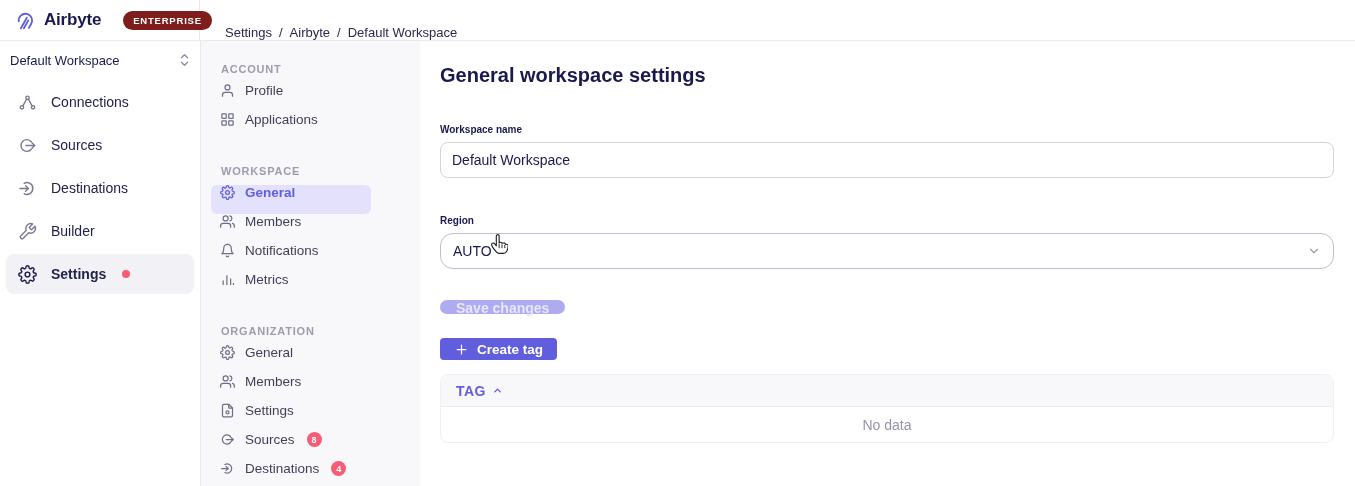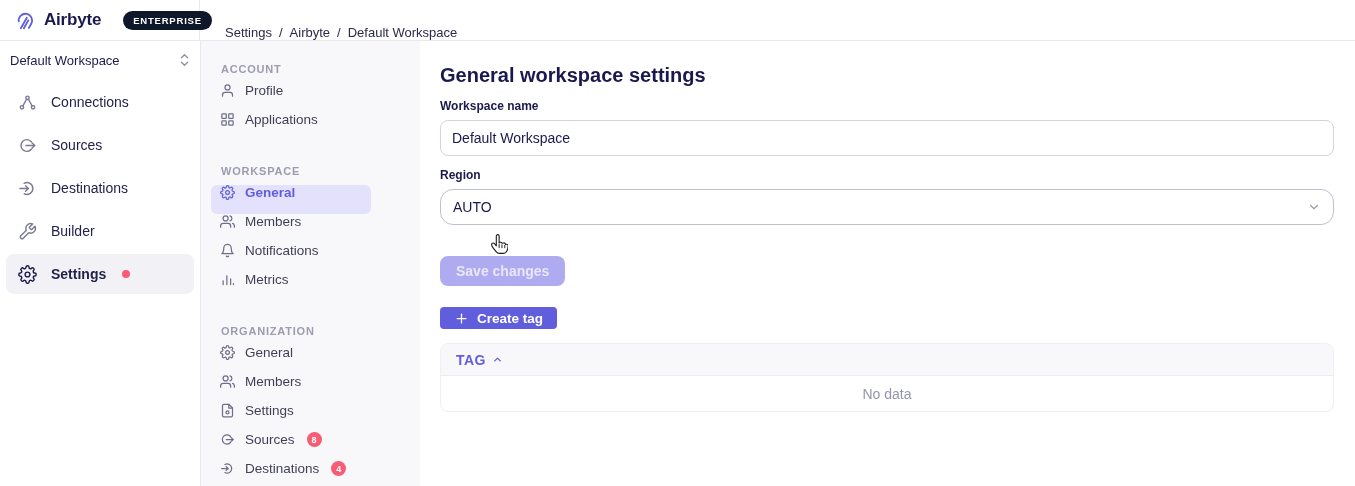--- a/index.html
+++ b/index.html
@@ -6,21 +6,21 @@
   html,body { width:1355px; height:486px; overflow:hidden; background:#fff;
     font-family:"Liberation Sans", sans-serif; color:#1A194D; }
   .page { position:relative; width:1355px; height:486px; }
 
   
   .topbar { position:absolute; left:0; top:0; right:0; height:41px; background:#fff;
     border-bottom:1px solid #E8E8ED; display:flex; align-items:flex-end; z-index:5; }
   .logo-area { width:200px; height:100%; display:flex; align-items:center; gap:8px;
     padding-left:14px; border-right:1px solid #E8E8ED; }
   .brand-name { font-size:17px; font-weight:700; letter-spacing:-0.2px; }
-  .ent-badge { background:#0f172a; color:#fff; font-size:9.5px; font-weight:700;
+  .ent-badge { background:#7f1d1d; color:#fff; font-size:9.5px; font-weight:700;
     letter-spacing:0.8px; padding:4px 10px; border-radius:10px; margin-left:14px; }
   .breadcrumb { display:flex; align-items:center; gap:7px; padding-left:25px;
     font-size:13px; color:#2A2A4A; }
   .crumb { cursor:pointer; }
   .crumb-sep { color:#2A2A4A; }
 
   
   .sidebar { position:absolute; left:0; top:41px; bottom:0; width:200px; background:#fff; }
   .ws-selector { height:38px; display:flex; align-items:center; justify-content:space-between;
     padding:0 10px 0 10px; cursor:pointer; }
@@ -48,30 +48,30 @@
   .snav-item.active .slbl { color:#615EDE; font-weight:700; }
   .icon15 { width:15px; height:15px; flex:none; }
   .count-badge { min-width:15px; height:15px; border-radius:8px; background:#F85C75;
     color:#fff; font-size:9px; font-weight:700; display:flex; align-items:center;
     justify-content:center; padding:0 4px; margin-left:2px; }
 
   
   .main { position:absolute; left:420px; top:41px; right:0; bottom:0; background:#fff;
     padding:0 21px 0 20px; overflow:hidden; }
   .page-title { margin-top:23px; font-size:20px; font-weight:700; color:#1A194D; }
-  .field-label { margin-top:12px; font-size:12px; font-weight:700; color:#1A194D; }
+  .field-label { margin-top:37px; font-size:10px; font-weight:700; color:#1A194D; }
   .text-input { margin-top:7px; width:894px; height:36px; border:1px solid #D3D3DF;
     border-radius:8px; padding:0 11px; font-size:14px; color:#1A194D;
     font-family:"Liberation Sans", sans-serif; background:#fff; display:block; }
   .select-box { margin-top:7px; width:894px; height:36px; border:1px solid #BFBFD0;
     border-radius:13px; padding:0 12px; display:flex; align-items:center;
     justify-content:space-between; cursor:pointer; background:#fff; }
   .select-value { font-size:14px; color:#1A194D; }
   .chevron-down { color:#9B9BB0; display:flex; }
-  .save-btn { margin-top:31px; height:30px; padding:0 16px; background:#AEABF1;
+  .save-btn { margin-top:31px; height:14px; padding:0 16px; background:#AEABF1;
     color:#E9E7FB; border:none; border-radius:8px; font-size:14px; font-weight:700;
     font-family:"Liberation Sans", sans-serif; cursor:not-allowed; }
   .ct-header { margin-top:21px; display:flex; justify-content:space-between;
     align-items:flex-start; width:894px; }
   .ct-title { font-size:18px; font-weight:700; color:#1A194D; }
   .ct-desc { margin-top:6px; font-size:14px; color:#1A194D; }
   .create-btn { height:22px; padding:0 14px; background:#615EDE; color:#fff; border:none;
     border-radius:4px; font-size:13.5px; font-weight:600; display:flex; align-items:center;
     gap:8px; cursor:pointer; font-family:"Liberation Sans", sans-serif; }
   .tag-table { margin-top:14px; width:894px; border:1px solid #F0F0F4; border-radius:8px;

